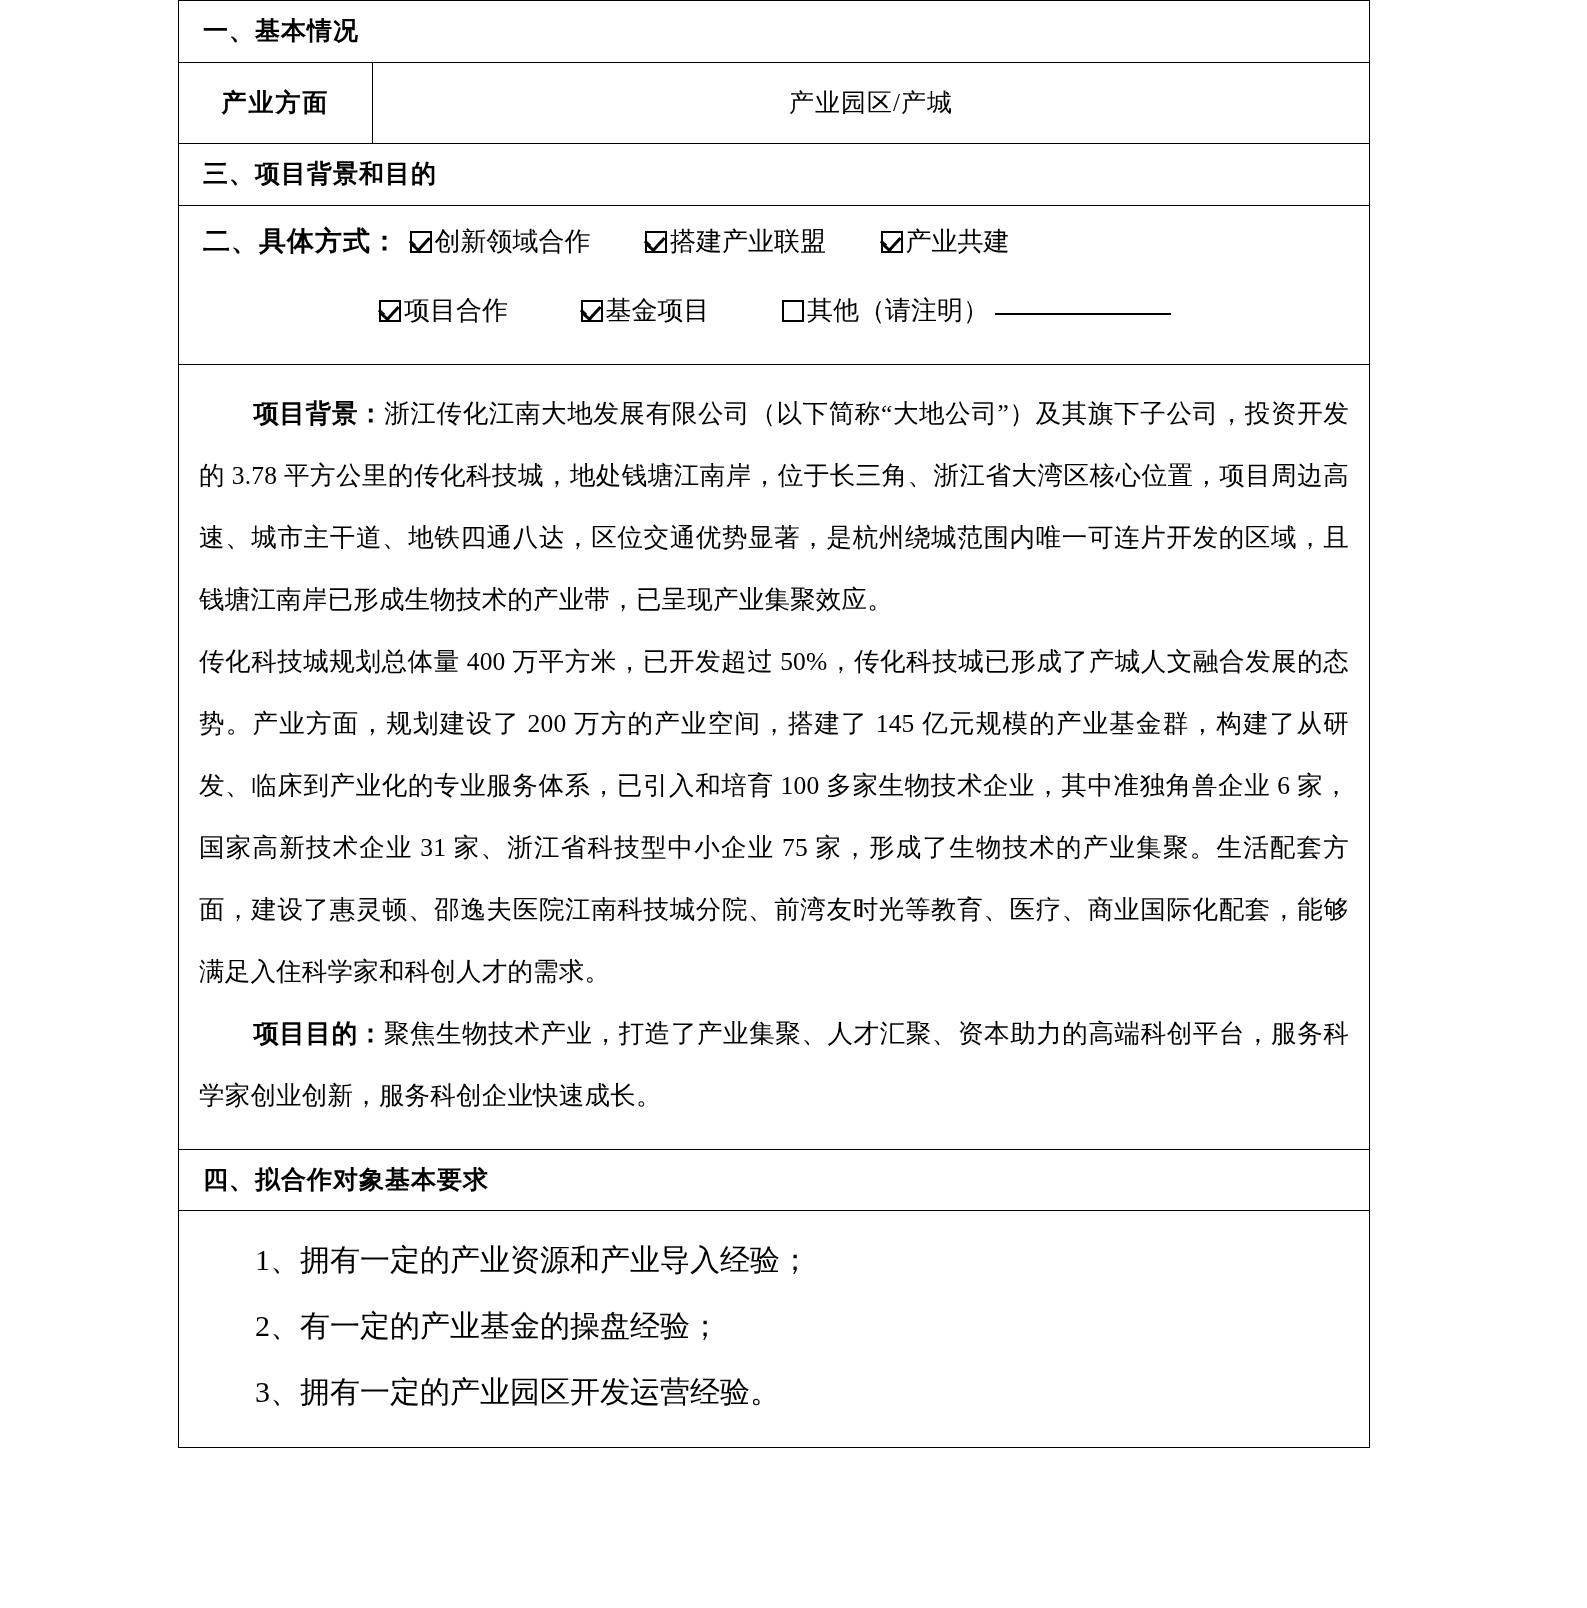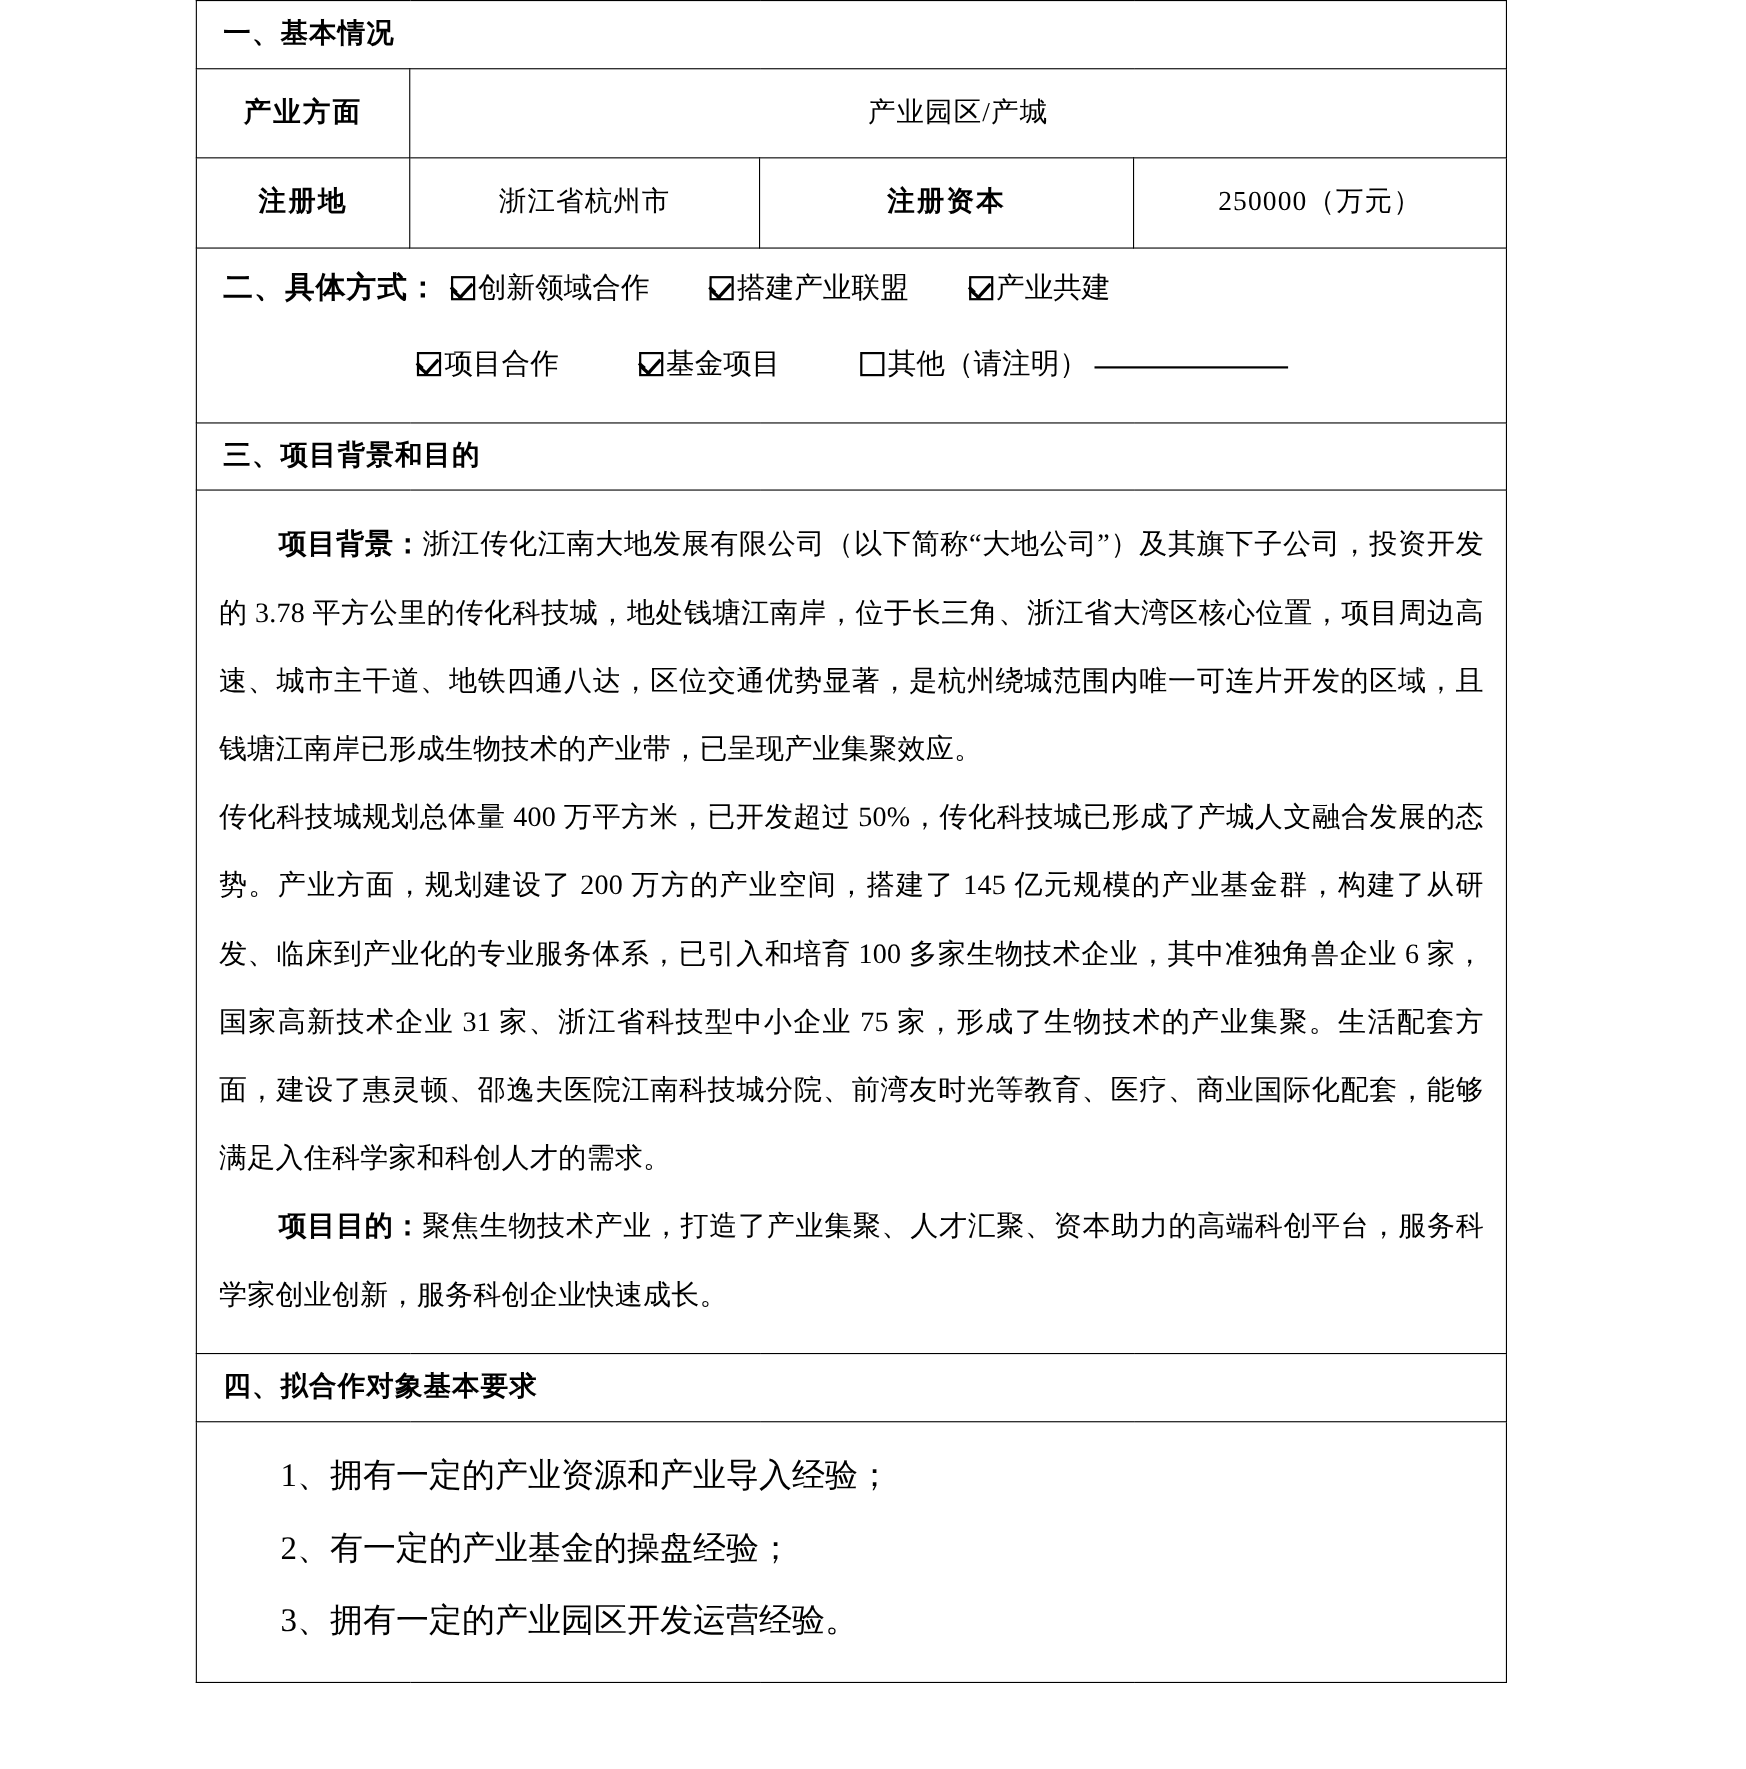--- a/index.html
+++ b/index.html
@@ -176,25 +176,23 @@
       <tr class="first-row">
         <td class="sec-head" colspan="4">一、基本情况</td>
       </tr>
 
 
       <tr>
         <td class="lbl-cell">产业方面</td>
         <td class="val-cell" colspan="3">产业园区/产城</td>
       </tr>
 
-      <tr>
-        <td class="lbl-cell">注册地</td>
-        <td class="val-cell">浙江省杭州市</td>
-        <td class="lbl-cell">注册资本</td>
-        <td class="val-cell">250000（万元）</td>
+
+      <tr>
+        <td class="sec-head" colspan="4">三、项目背景和目的</td>
       </tr>
 
       <tr>
         <td class="method-cell" colspan="4">
           <span class="method-line">
             <span class="method-title">二、具体方式：</span>
             <span class="opt">
               <span class="cbox checked"></span><span>创新领域合作</span>
             </span>
             <span class="opt">
@@ -209,24 +207,20 @@
               <span class="cbox checked"></span><span>项目合作</span>
             </span>
             <span class="opt">
               <span class="cbox checked"></span><span>基金项目</span>
             </span>
             <span class="opt">
               <span class="cbox"></span><span>其他（请注明）</span><span class="blank-line"></span>
             </span>
           </span>
         </td>
-      </tr>
-
-      <tr>
-        <td class="sec-head" colspan="4">三、项目背景和目的</td>
       </tr>
 
       <tr>
         <td class="body-cell" colspan="4">
           <p class="para"><span class="indent"></span><b>项目背景：</b><span>浙江传化江南大地发展有限公司（以下简称“大地公司”）及其旗下子公司，投资开发的 3.78 平方公里的传化科技城，地处钱塘江南岸，位于长三角、浙江省大湾区核心位置，项目周边高速、城市主干道、地铁四通八达，区位交通优势显著，是杭州绕城范围内唯一可连片开发的区域，且钱塘江南岸已形成生物技术的产业带，已呈现产业集聚效应。</span></p>
           <p class="para"><span>传化科技城规划总体量 400 万平方米，已开发超过 50%，传化科技城已形成了产城人文融合发展的态势。产业方面，规划建设了 200 万方的产业空间，搭建了 145 亿元规模的产业基金群，构建了从研发、临床到产业化的专业服务体系，已引入和培育 100 多家生物技术企业，其中准独角兽企业 6 家，国家高新技术企业 31 家、浙江省科技型中小企业 75 家，形成了生物技术的产业集聚。生活配套方面，建设了惠灵顿、邵逸夫医院江南科技城分院、前湾友时光等教育、医疗、商业国际化配套，能够满足入住科学家和科创人才的需求。</span></p>
           <p class="para"><span class="indent"></span><b>项目目的：</b><span>聚焦生物技术产业，打造了产业集聚、人才汇聚、资本助力的高端科创平台，服务科学家创业创新，服务科创企业快速成长。</span></p>
         </td>
       </tr>
 

